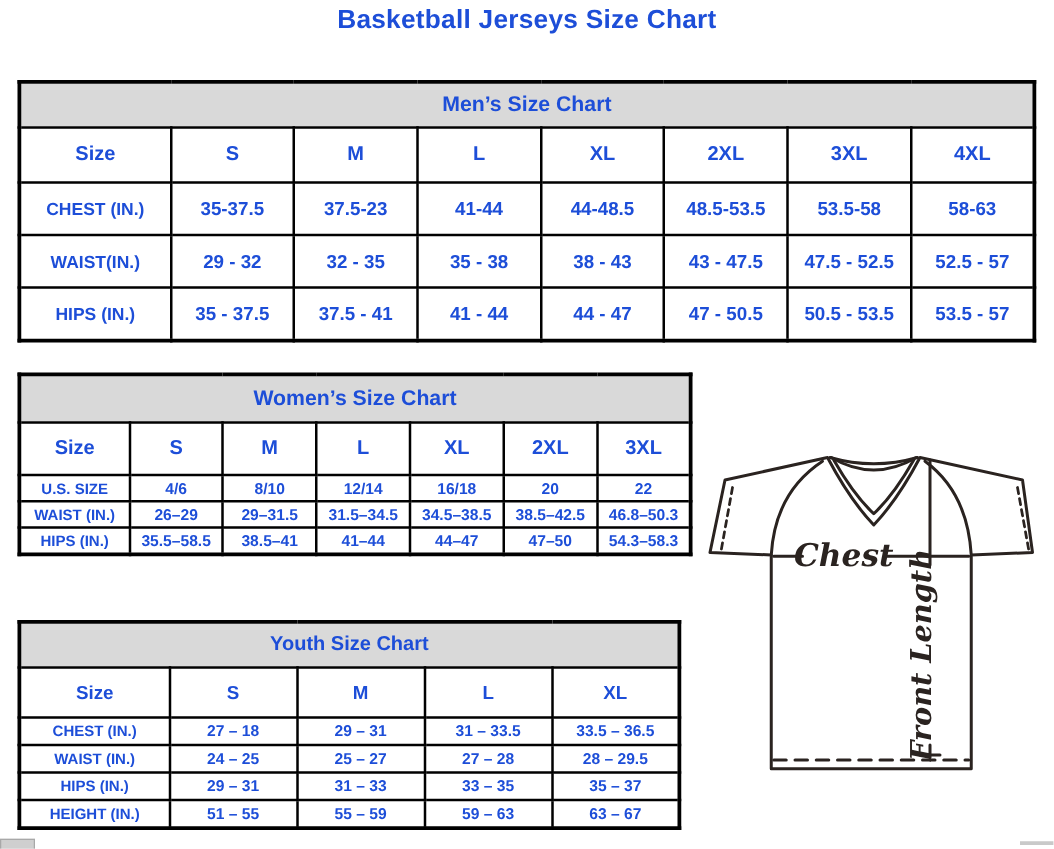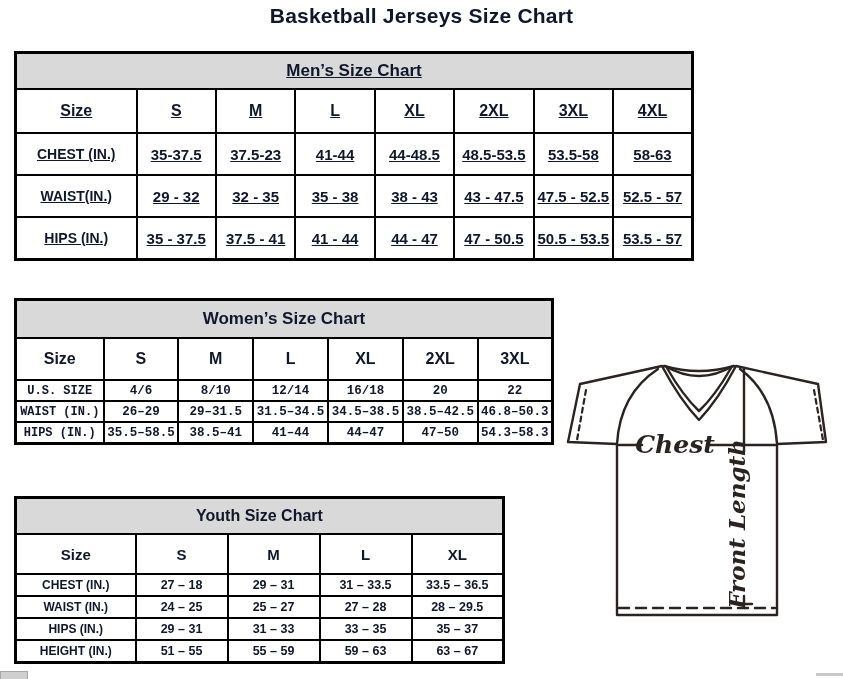--- a/index.html
+++ b/index.html
@@ -1,41 +1,41 @@
 <!DOCTYPE html>
 <html style="--band-bg: #d9d9d9; --border: #000000;"><head>
 <meta charset="utf-8">
 <style>
   html,body{margin:0;padding:0;background:#fff;}
   #page{position:relative;width:843px;height:679px;background:#fff;overflow:hidden;
-        font-family:"Liberation Sans",sans-serif;color:#0f172a;}
+        font-family:"Liberation Sans",sans-serif;color:#1d4ed8;}
   #page-title{position:absolute;top:4px;left:0;width:843px;text-align:center;
         font-size:21px;font-weight:bold;margin:0;letter-spacing:.2px;}
   .tbl{position:absolute;}
   .tbl table{border-collapse:collapse;width:100%;table-layout:fixed;
         border:3px solid var(--border,#000);}
   .tbl th,.tbl td{border:2px solid var(--border,#000);text-align:center;
         font-weight:bold;padding:0;vertical-align:middle;overflow:hidden;white-space:nowrap;}
   .tbl th.band{background:var(--band-bg,#d9d9d9);}
   
-  .mens{left:14px;top:51px;width:680px;text-decoration:underline;}
+  .mens{left:14px;top:64px;width:815px;}
   .mens col.c0{width:121px;}
   .mens th.band{height:34px;font-size:17px;}
   .mens tr.cols th{height:42px;font-size:16px;}
   .mens td{height:40px;font-size:15px;}
   .mens td:first-child{font-size:14px;}
   
   .womens{left:14px;top:298px;width:540px;}
   .womens col.c0{width:88px;}
   .womens th.band{height:36px;font-size:17px;}
   .womens tr.cols th{height:40px;font-size:16px;}
-  .womens td{height:19px;font-size:12.5px;font-family:Liberation Mono, monospace;}
+  .womens td{height:19px;font-size:12.5px;}
   .womens td:first-child{font-size:12px;}
   
-  .youth{left:14px;top:496px;width:491px;}
+  .youth{left:14px;top:496px;width:531px;}
   .youth col.c0{width:120px;}
   .youth th.band{height:34px;font-size:16px;}
   .youth tr.cols th{height:38px;font-size:15px;}
   .youth td{height:20px;font-size:12.5px;}
   .youth td:first-child{font-size:12px;}
   
   #jersey{position:absolute;left:562px;top:356px;}
   #jersey text{font-family:"DejaVu Serif","Liberation Serif",serif;
         font-style:italic;font-weight:bold;fill:#2a2320;}
   

